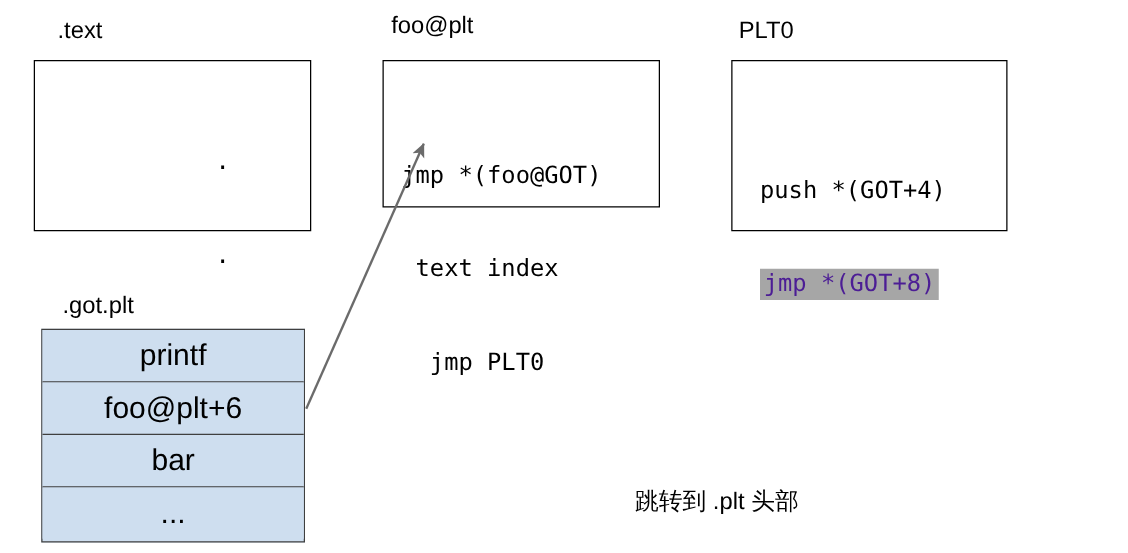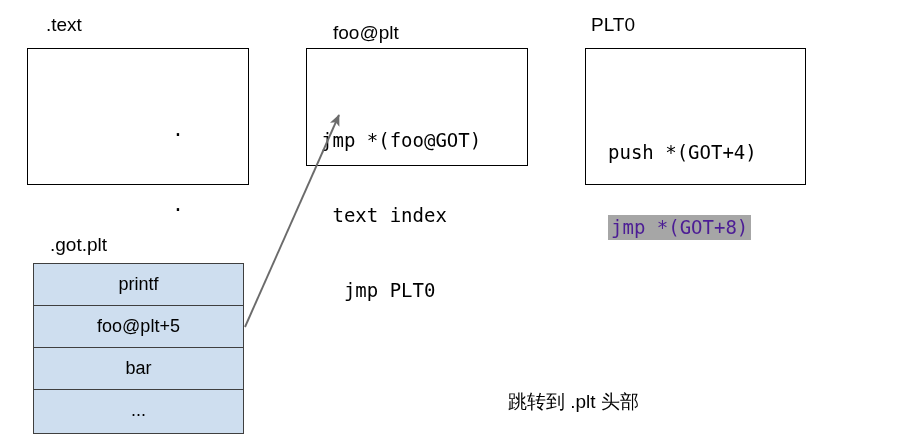--- a/index.html
+++ b/index.html
@@ -62,21 +62,21 @@
     background: #cedeef;
   }
   .got-row {
     box-sizing: border-box;
     border-bottom: 1.3px solid #3f3f3f;
     background: #cedeef;
     display: flex;
     align-items: center;
     justify-content: center;
     font-family: "Liberation Sans", sans-serif;
-    font-size: 18px;
+    font-size: 24px;
     color: #000000;
   }
   .got-row:last-child { border-bottom: none; }
 
   
   #annotation {
     position: absolute;
     font-family: "Liberation Sans", sans-serif;
     font-size: 19px;
     line-height: 27px;
@@ -101,21 +101,21 @@
 
   <div class="code-box" id="box-text" style="left:27px; top:48px; width:222px; height:137px;">
     <div class="code-lines" style="top:18px; text-align:center;">
       <span class="code-line">       .</span>
       <span class="code-line">       .</span>
       <span class="code-line">call foo@plt</span>
       <span class="code-line">    ...</span>
     </div>
   </div>
 
-  <div class="section-label" style="left:313px; top:22px;margin-left:20px;">foo@plt</div>
+  <div class="section-label" style="left:313px; top:10px;">foo@plt</div>
 
   <div class="code-box" id="box-fooplt" style="left:306px; top:48px; width:222px; height:118px;">
     <div class="code-lines" style="top:29px; padding-left:14px;">
       <span class="code-line">jmp *(foo@GOT)</span>
       <span class="code-line"> text index</span>
       <span class="code-line">  jmp PLT0</span>
     </div>
   </div>
 
   <div class="section-label" style="left:591px; top:14px;">PLT0</div>
@@ -124,21 +124,21 @@
     <div class="code-lines" style="top:41px; padding-left:22px;">
       <span class="code-line">push *(GOT+4)</span>
       <span class="code-line"><span class="hl">jmp *(GOT+8)</span></span>
     </div>
   </div>
 
   <div class="section-label" style="left:50px; top:234px;text-align:right;">.got.plt</div>
 
   <div id="got-table" style="left:33px; top:263px; width:211px; height:171px;">
     <div class="got-row" style="height:42px;">printf</div>
-    <div class="got-row" style="height:42px;">foo@plt+5</div>
+    <div class="got-row" style="height:42px;">foo@plt+6</div>
     <div class="got-row" style="height:42px;">bar</div>
     <div class="got-row" style="height:41px;">...</div>
   </div>
 
   <svg id="arrow-layer" viewBox="0 0 902 442">
     <defs>
       <marker id="arrowhead" markerWidth="7" markerHeight="7" refX="5.6" refY="3" orient="auto" markerUnits="strokeWidth">
         <path d="M0,0.3 L6,3 L0,5.7 L1.4,3 Z" fill="#6b6b6b"></path>
       </marker>
     </defs>

